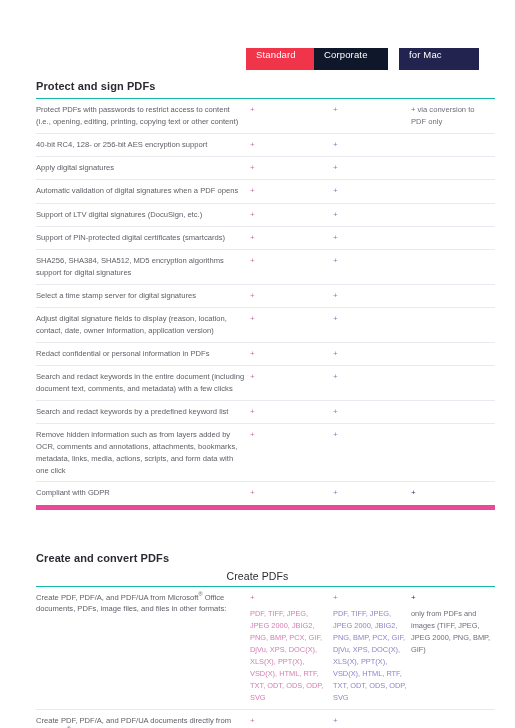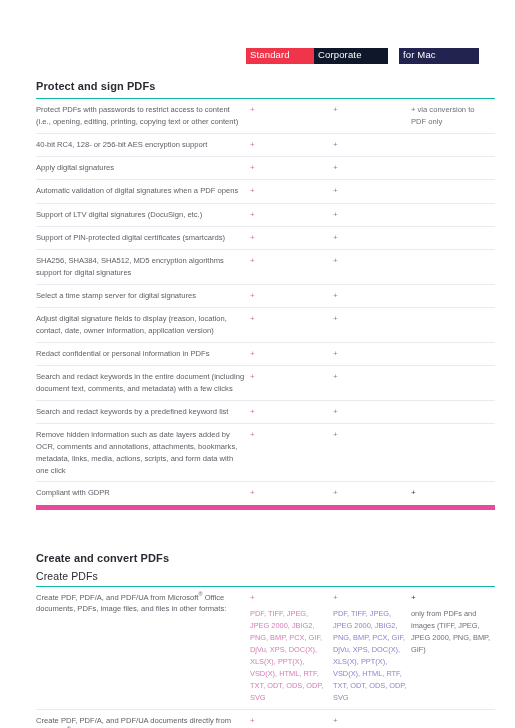--- a/index.html
+++ b/index.html
@@ -25,25 +25,25 @@
   
   .col-header-strip {
     position: relative;
     height: 14px;
     margin-top: 48px;
     margin-left: 0;
   }
   .col-header {
     position: absolute;
     top: 0;
-    height: 16px;
+    height: 22px;
     line-height: 14px;
     font-size: 9.5px;
     color: #ffffff;
-    padding-left: 4px;
+    padding-left: 10px;
     box-sizing: border-box;
     letter-spacing: 0.15px;
     white-space: nowrap;
   }
   .col-header.standard  { left: 210px; width: 78px; background: #f0344a; }
   .col-header.corporate { left: 278px; width: 74px; background: #0f172a; }
   .col-header.formac    { left: 363px; width: 80px; background: #23234f; }
 
   
   .section-title {
@@ -52,20 +52,21 @@
     color: #2b2b33;
     margin: 18px 0 6px 0;
     letter-spacing: 0.1px;
   }
   .subsection-title {
     font-size: 10.5px;
     font-weight: normal;
     color: #2b2b33;
     margin: 0 0 4px 0;
     letter-spacing: 0.1px;
+    text-align: center;
   }
   .group-gap { height: 24px; }
 
   
   .ftable {
     width: 100%;
     border-collapse: collapse;
     table-layout: fixed;
   }
   .ftable tr { border-top: 1px solid #e9e9ef; }
@@ -183,21 +184,21 @@
             <td class="c-corp"><span class="mark corp">+</span></td>
             <td class="c-mac"></td>
           </tr>
           <tr>
             <td class="c-label">Search and redact keywords by a predefined keyword list</td>
             <td class="c-std"><span class="mark std">+</span></td>
             <td class="c-corp"><span class="mark corp">+</span></td>
             <td class="c-mac"></td>
           </tr>
           <tr>
-            <td class="c-label">Remove hidden information such as date layers added by OCR, comments and annotations, attachments, bookmarks, metadata, links, media, actions, scripts, and form data with one click</td>
+            <td class="c-label">Remove hidden information such as from layers added by OCR, comments and annotations, attachments, bookmarks, metadata, links, media, actions, scripts, and form data with one click</td>
             <td class="c-std"><span class="mark std">+</span></td>
             <td class="c-corp"><span class="mark corp">+</span></td>
             <td class="c-mac"></td>
           </tr>
           <tr class=" last-row">
             <td class="c-label">Compliant with GDPR</td>
             <td class="c-std"><span class="mark std">+</span></td>
             <td class="c-corp"><span class="mark corp">+</span></td>
             <td class="c-mac"><span class="mark mac">+</span></td>
           </tr>

